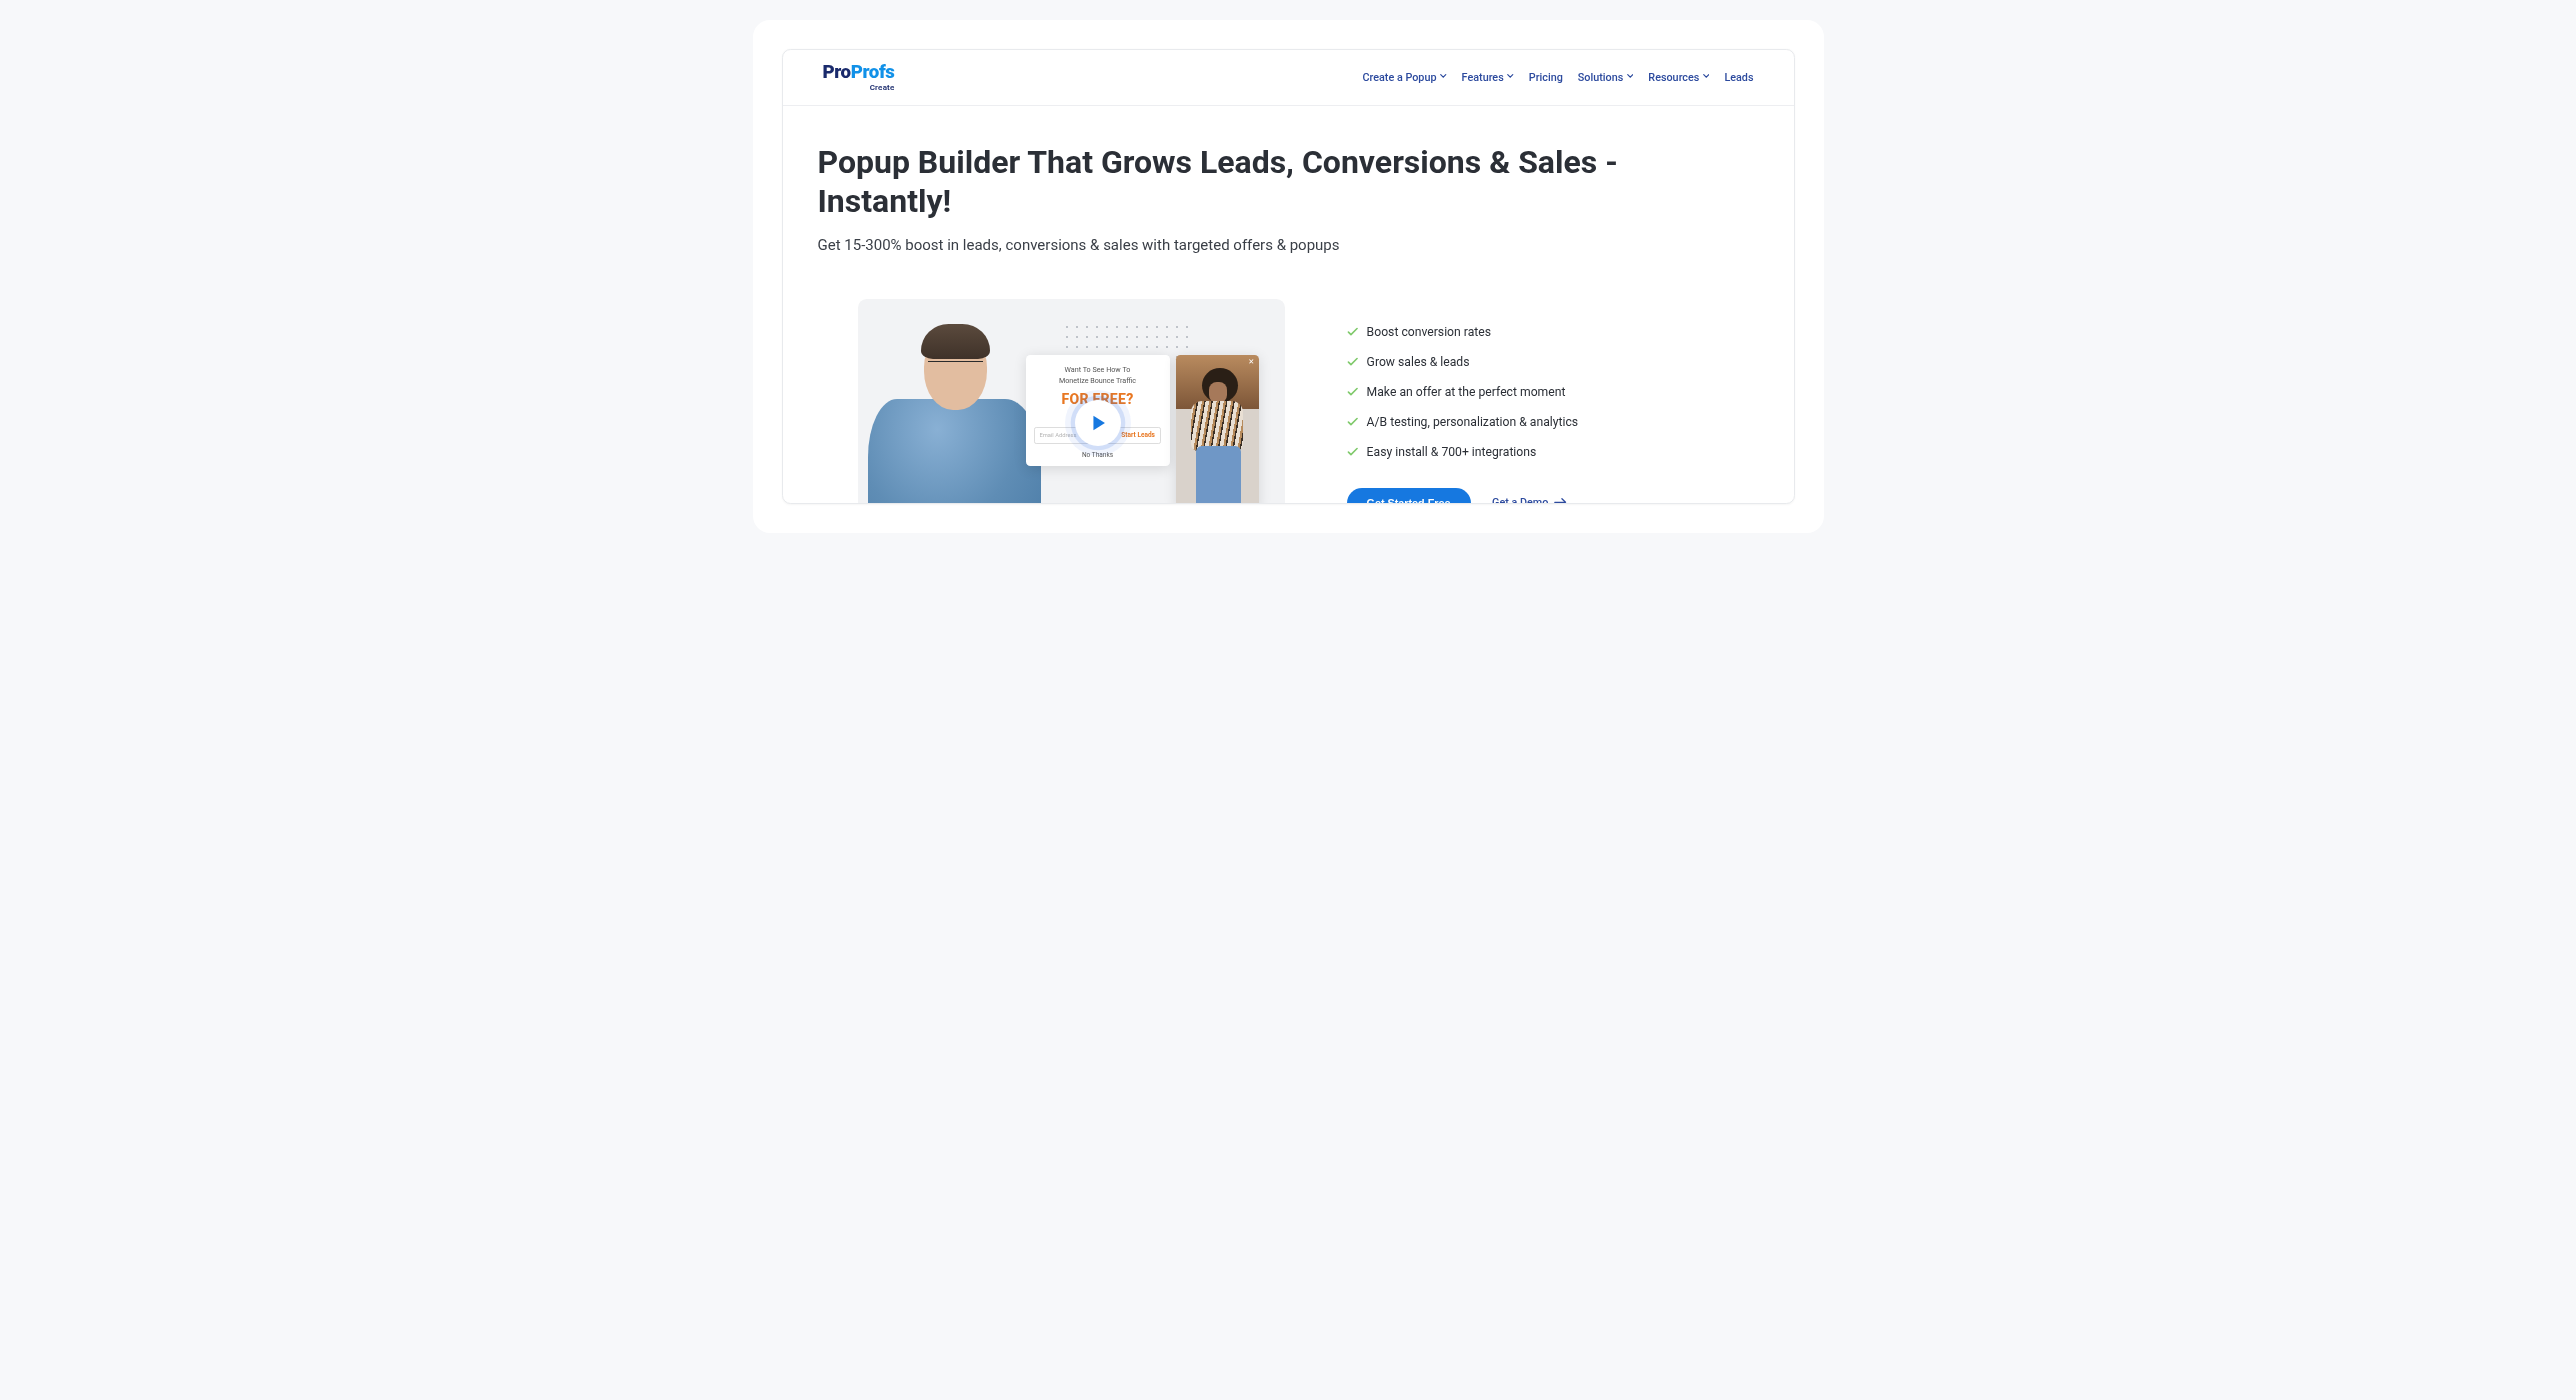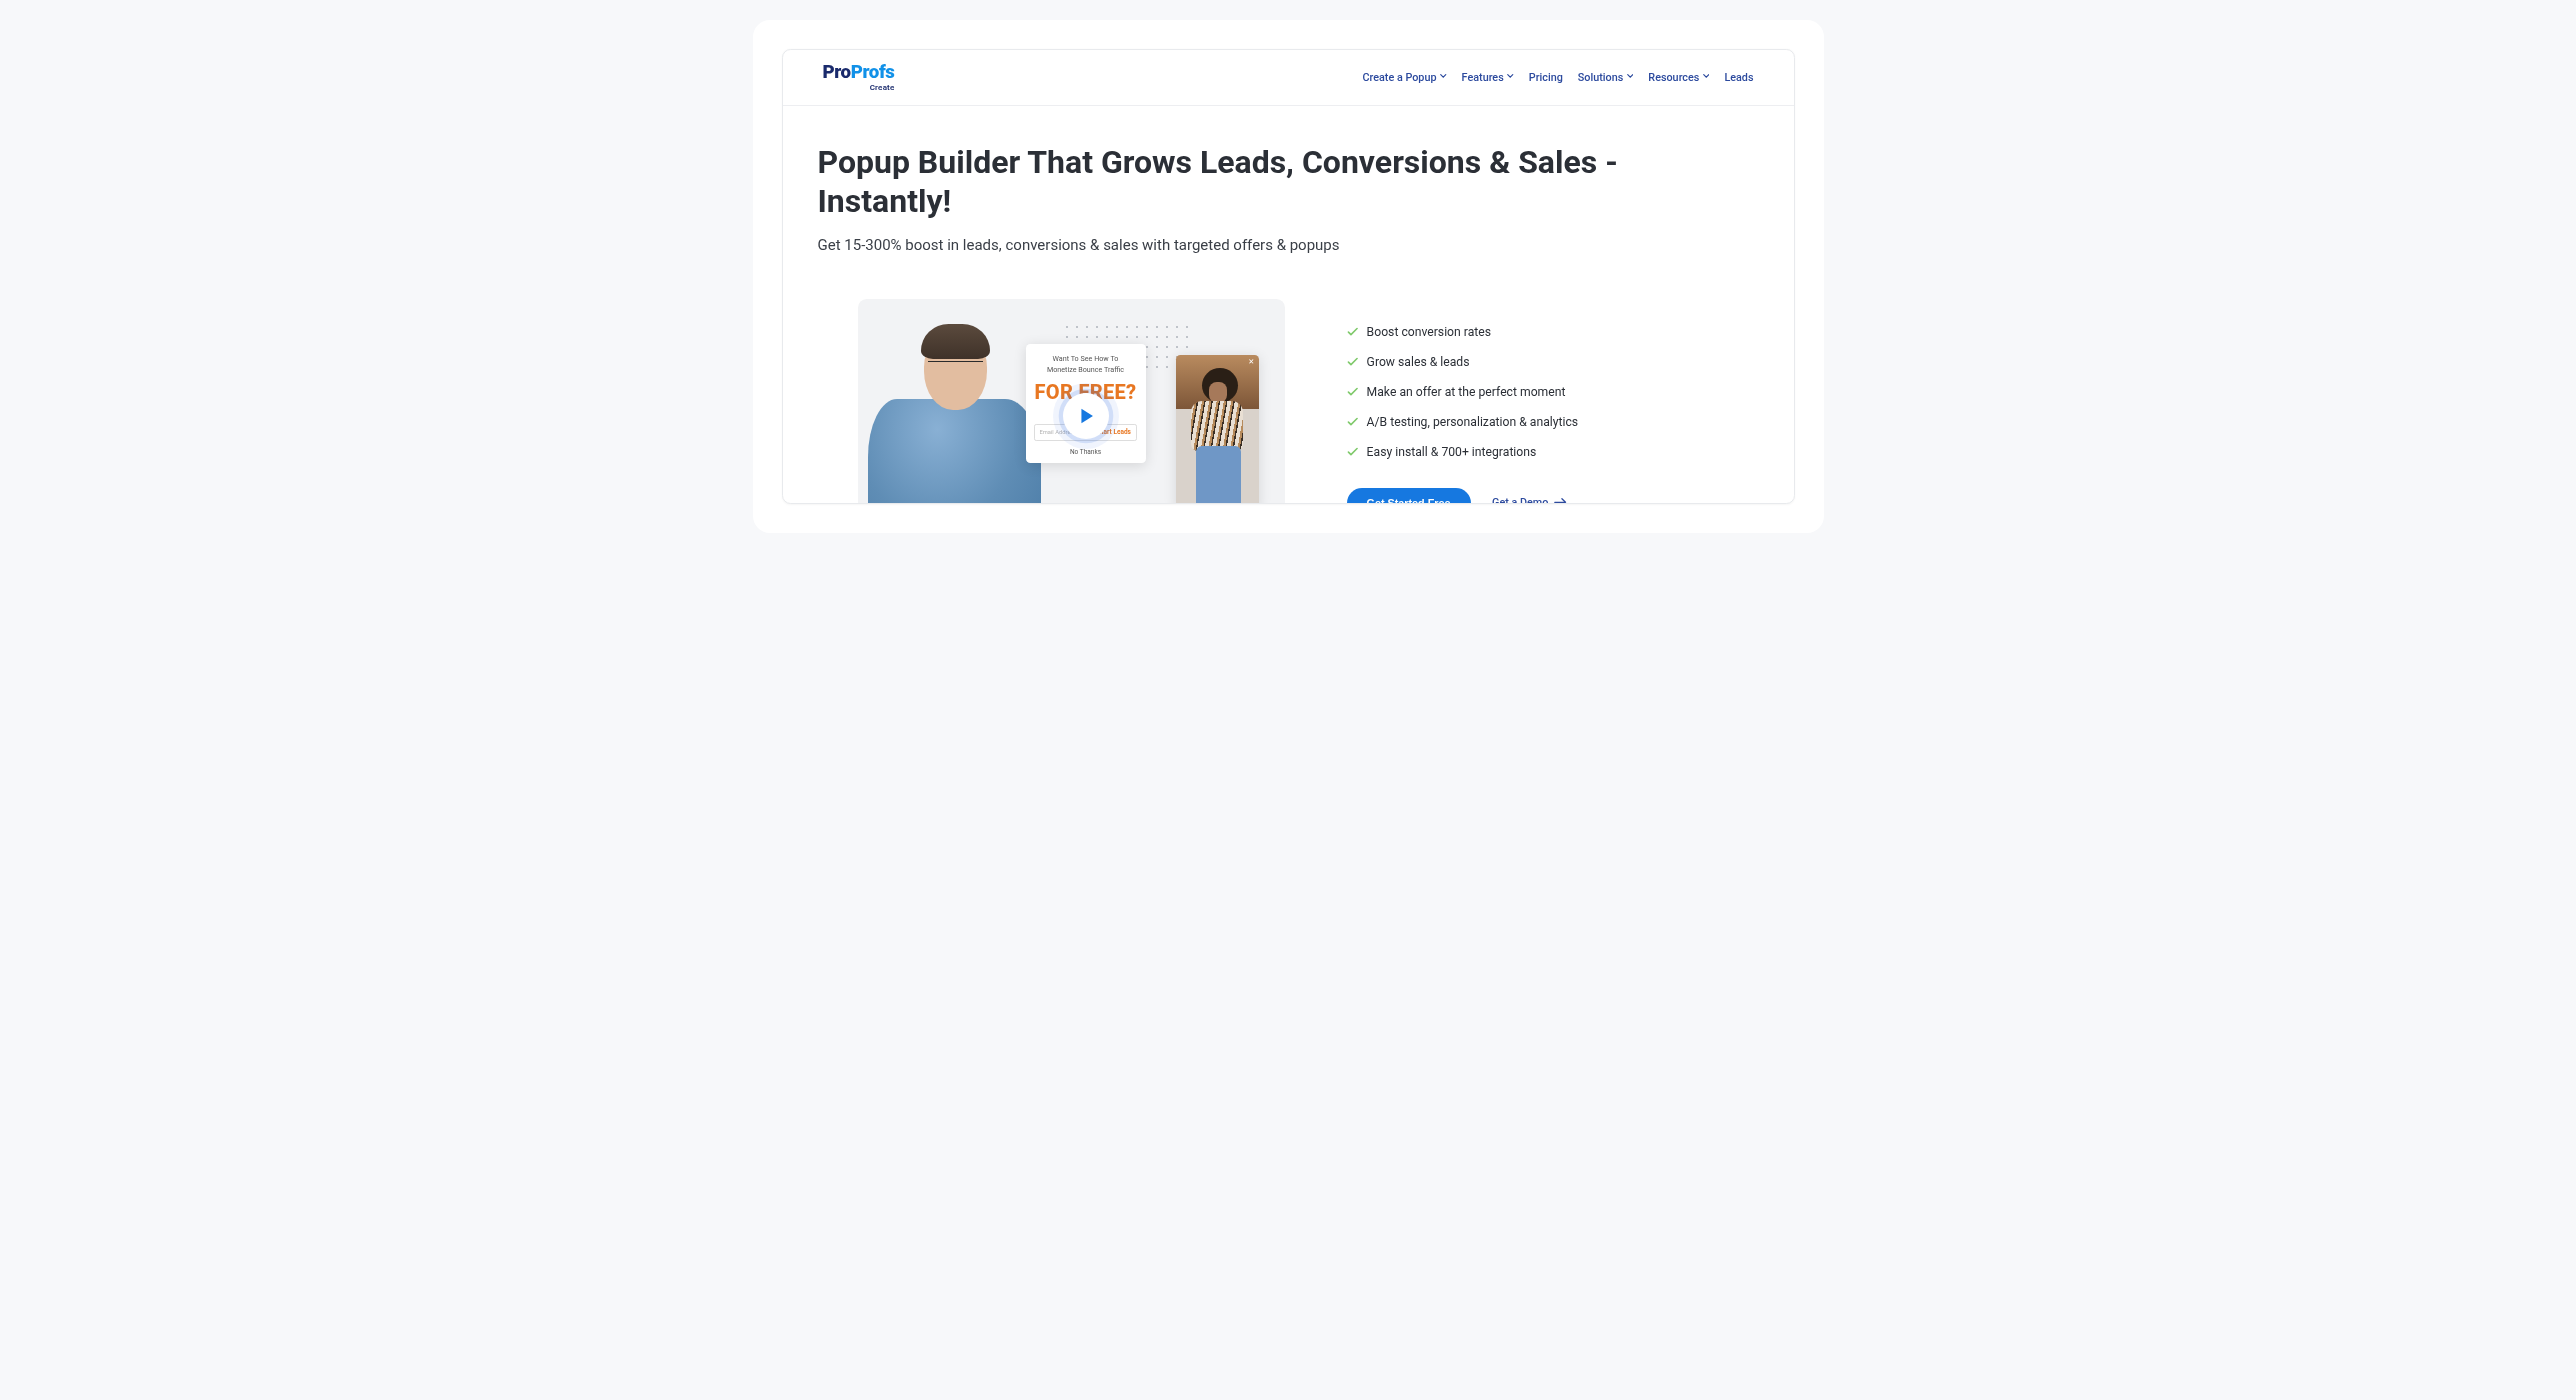--- a/index.html
+++ b/index.html
@@ -157,40 +157,40 @@
       top: 45px;
       left: 60px;
       width: 55px;
       height: 14.4px;
       border-top: 1.4px solid #2b2b2b;
       background: transparent;
     }
     .popup-card {
       position: absolute;
       left: 168px;
-      top: 45px;
-      width: 120px;
+      top: 56px;
+      width: 144px;
       background: #fff;
       border-radius: 4.3px;
       box-shadow: 0 2.9px 13px rgba(0,0,0,0.12);
       padding: 10px 8.6px 7.2px 8.6px;
       text-align: center;
     }
     .popup-card .pc-line1 {
       font-size: 7.2px;
       color: #555;
       margin-bottom: 2.2px;
     }
     .popup-card .pc-line2 {
       font-size: 7.2px;
       color: #555;
       margin-bottom: 5.8px;
     }
     .popup-card .pc-highlight {
-      font-size: 20px;
+      font-size: 14px;
       font-weight: 800;
       color: #e87722;
       letter-spacing: 0.3px;
       margin-bottom: 4.3px;
     }
     .play-overlay {
       position: absolute;
       left: 50%;
       top: 50%;
       transform: translate(-50%, -10px);

